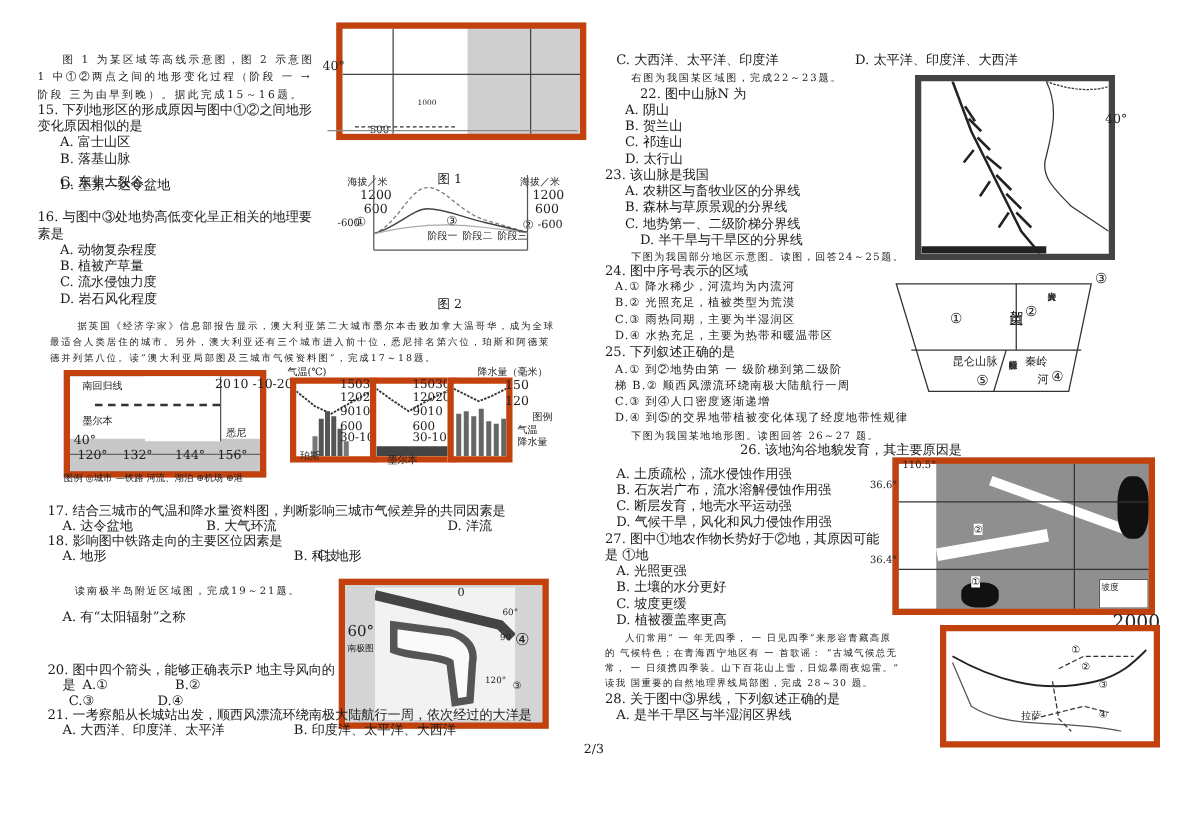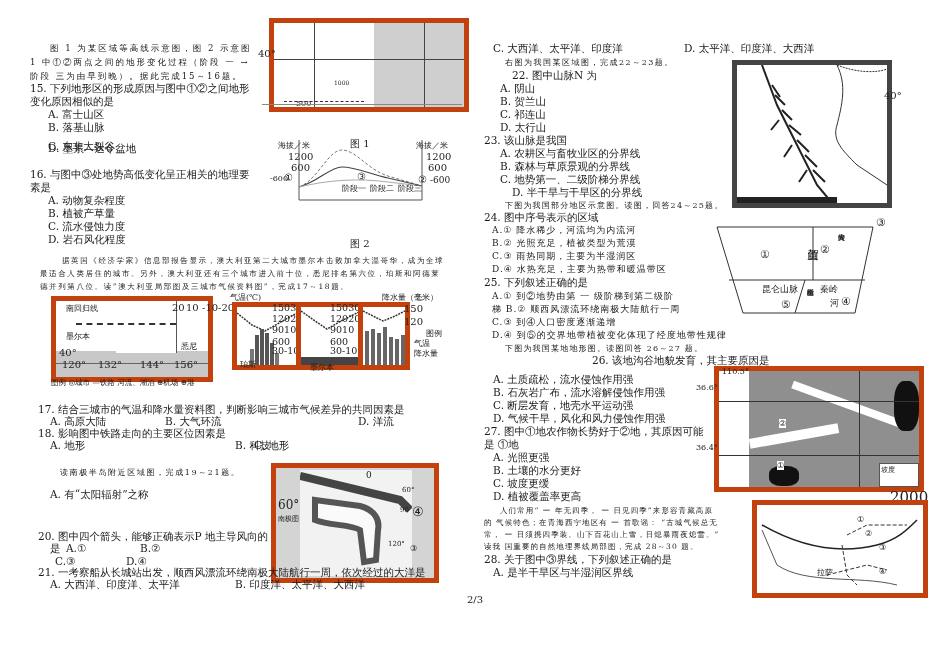--- a/index.html
+++ b/index.html
@@ -116,21 +116,21 @@
   </div>
   <div class="lbl" style="left:404px;top:303px;font-size:10px;">150</div>
   <div class="lbl" style="left:404px;top:316px;font-size:10px;">120</div>
   <div class="lbl" style="left:426px;top:328px;">图例</div>
   <div class="lbl" style="left:414px;top:338px;">气温</div>
   <div class="lbl" style="left:414px;top:348px;">降水量</div>
 </div>
 
 <div>
   <div class="t" style="left:38px;top:403px;">17. 结合三城市的气温和降水量资料图，判断影响三城市气候差异的共同因素是</div>
-  <div class="t" style="left:50px;top:415px;">A. 高原大陆</div>
+  <div class="t" style="left:50px;top:415px;">A. 达令盆地</div>
   <div class="t" style="left:165px;top:415px;">B. 大气环流</div>
   <div class="t" style="left:254px;top:415px;margin-top:24px;">C. 地形</div>
   <div class="t" style="left:358px;top:415px;">D. 洋流</div>
 </div>
 
 <div>
   <div class="t" style="left:38px;top:427px;">18. 影响图中铁路走向的主要区位因素是</div>
   <div class="t" style="left:50px;top:439px;">A. 地形</div>
   <div class="t" style="left:235px;top:439px;">B. 科技</div>
 </div>

